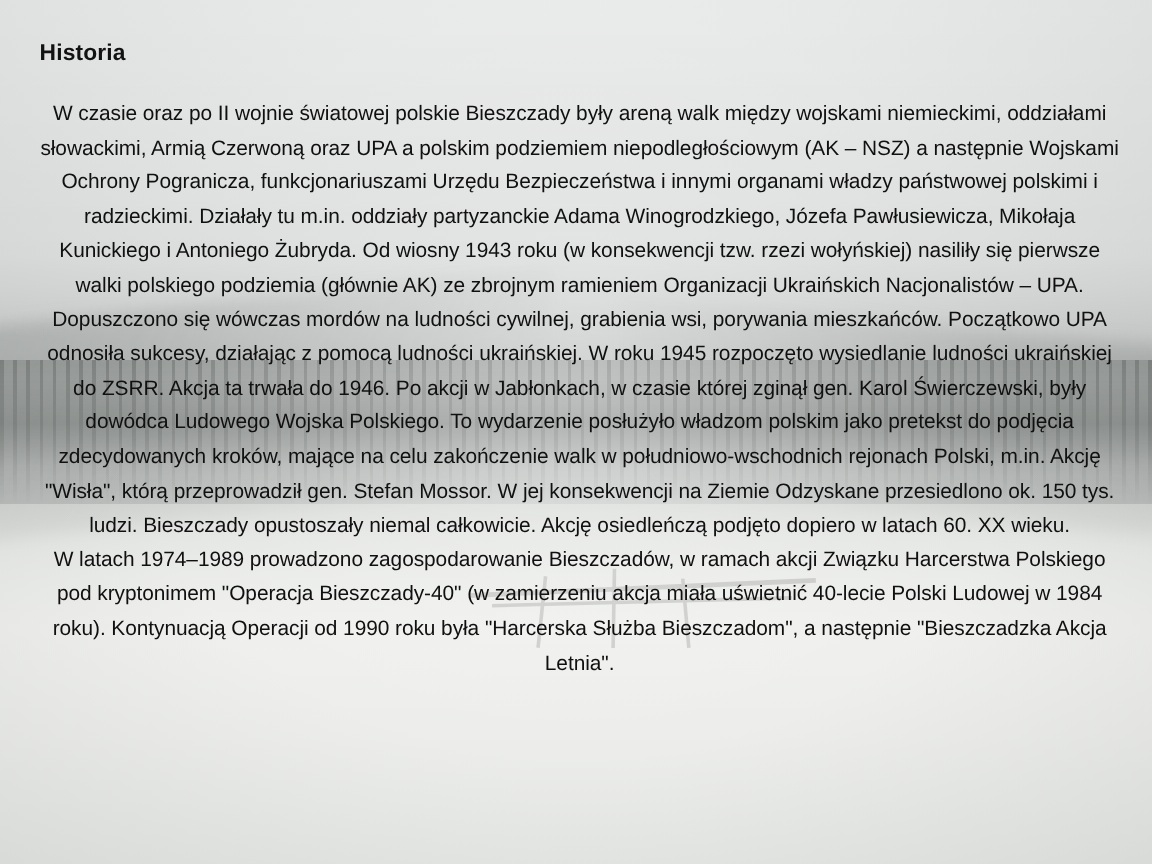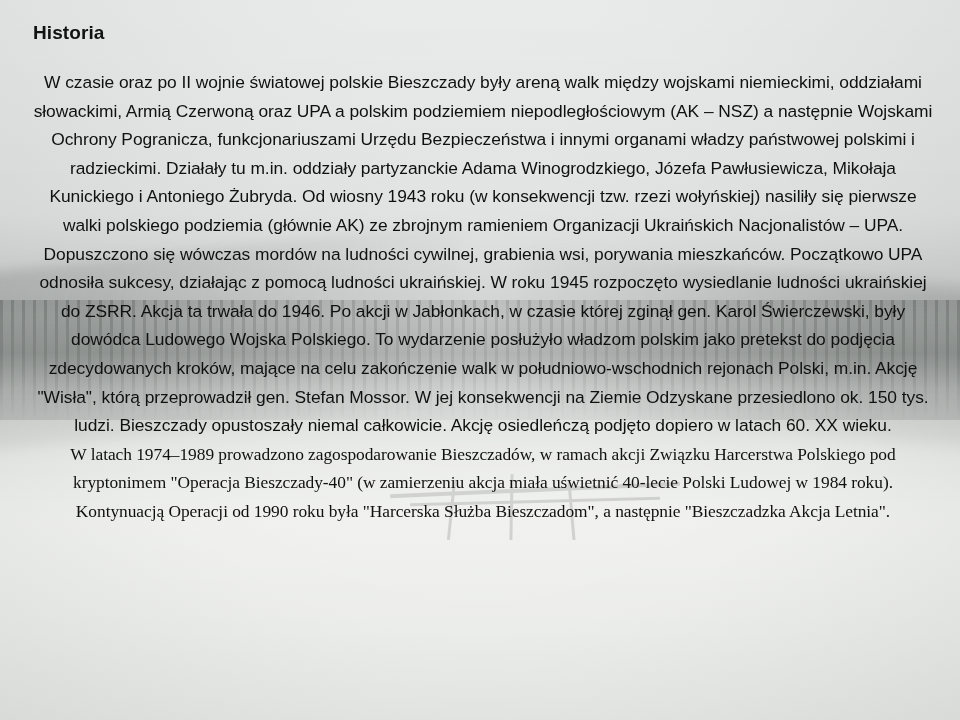--- a/index.html
+++ b/index.html
@@ -123,33 +123,32 @@
     position: absolute;
     left: 33px;
     top: 22px;
     width: 900px;
   }
   .title {
     font-size: 19px;
     font-weight: bold;
     color: #121212;
     letter-spacing: 0.1px;
-    margin: 0 0 24px 0;
+    margin: 12px 0 24px 0;
   }
   .body-text {
     font-size: 17.4px;
     line-height: 28.6px;
     color: #101010;
     margin: 0;
     text-align: center;
     letter-spacing: -0.05px;
   }
   .body-text + .body-text {
     margin-top: 0;
-    font-family: Liberation Serif, serif;
   }
 </style>
 </head>
 <body>
 
 <div class="slide">
 
   <div class="bg">
     <div class="bg-ridge-left"></div>
     <div class="bg-ridge-right"></div>

